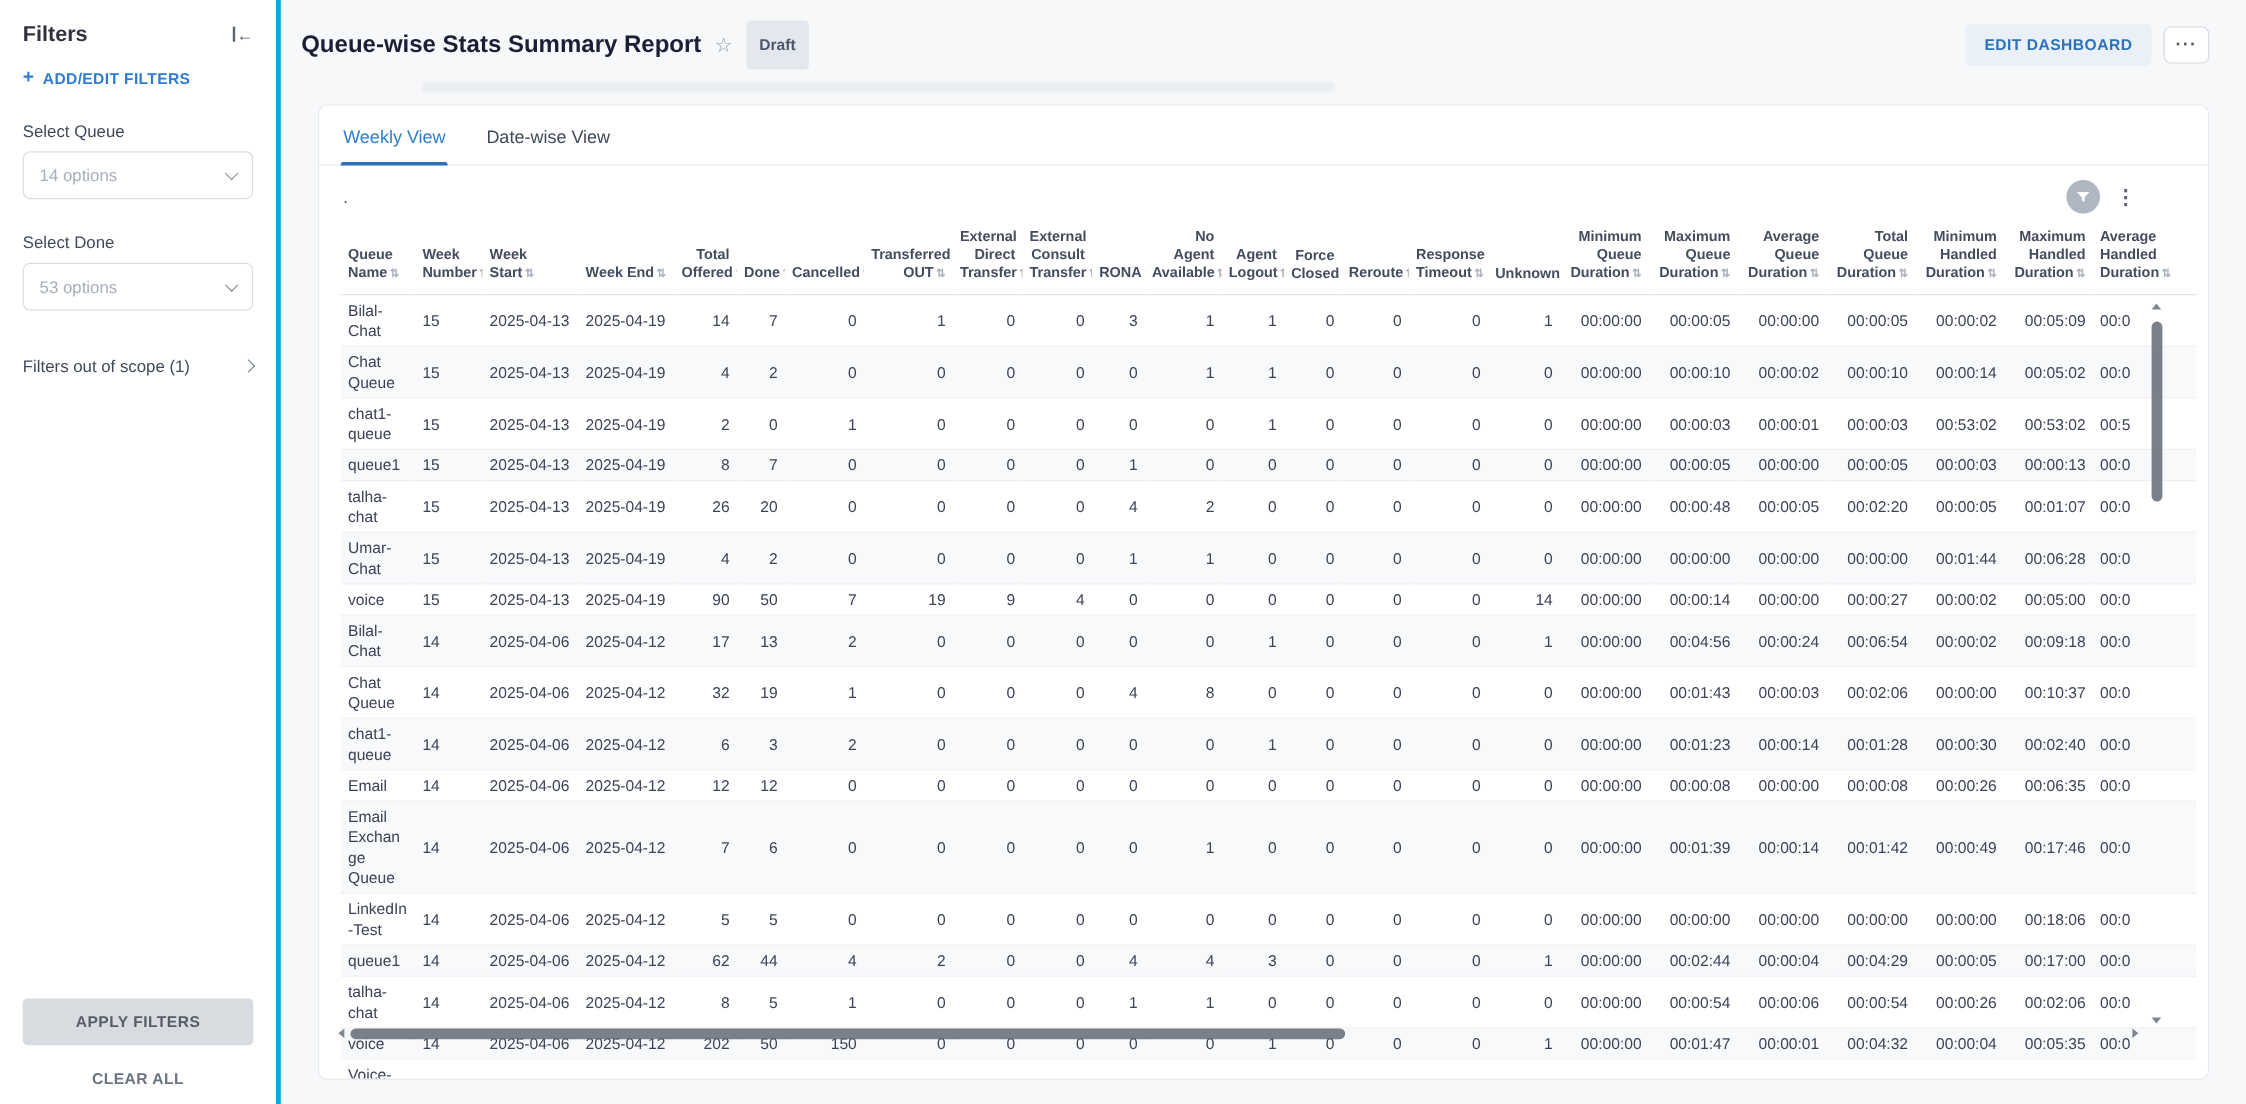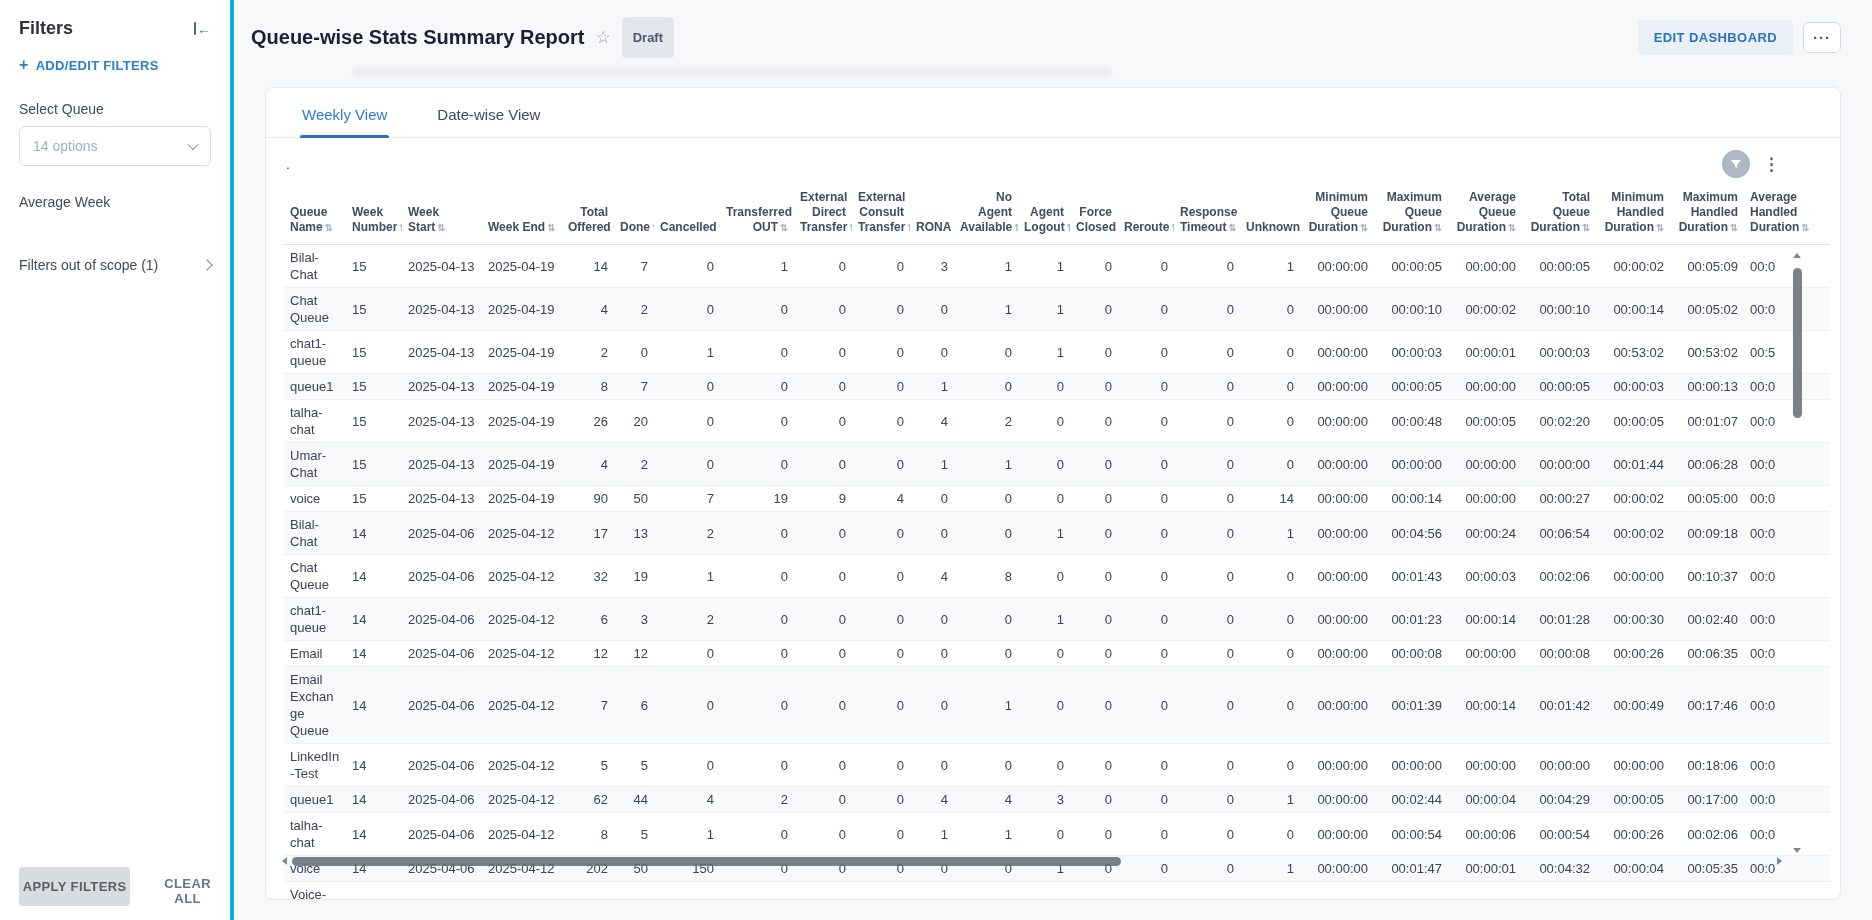--- a/index.html
+++ b/index.html
@@ -28,21 +28,21 @@
   .plus-icon { font-size:16px; font-weight:700; line-height:1; }
   .field-label { margin-top:28px; margin-bottom:9px; font-size:14px; font-weight:400; color:#3f4a5a; }
   .select-box {
     height:40px; border:1px solid #d9dee5; border-radius:6px; background:#fff;
     display:flex; align-items:center; justify-content:space-between;
     padding:0 13px; color:#a6aebb; font-size:14px; cursor:pointer;
   }
   .chev-down { width:8px; height:8px; border-right:1.6px solid #8a93a0; border-bottom:1.6px solid #8a93a0; transform:rotate(45deg) translate(-1px,-1px); }
   .chev-right { width:8px; height:8px; border-right:1.6px solid #7a8494; border-bottom:1.6px solid #7a8494; transform:rotate(-45deg); }
   .oos { margin-top:38px; display:flex; justify-content:space-between; align-items:center; font-size:14px; color:#3f4a5a; cursor:pointer; }
-  .sidebar-bottom { margin-top:auto; display:flex; flex-direction:row; align-items:flex-end; gap:34px; }
+  .sidebar-bottom { margin-top:auto; display:flex; flex-direction:column; align-items:center; gap:20px; }
   .apply-btn {
     width:100%; background:#d8dbe0; color:#565e6a; font-weight:700; font-size:13px;
     border:none; border-radius:4px; padding:12px 0; letter-spacing:.4px; cursor:pointer;
     font-family:inherit;
   }
   .clear-btn { background:none; border:none; color:#6b7480; font-weight:700; font-size:13px; letter-spacing:.4px; cursor:pointer; font-family:inherit; }
 
   
   .main { flex:1; height:100%; display:flex; flex-direction:column; position:relative; min-width:0;justify-content:space-between; }
   .main-header { display:flex; align-items:center; gap:11px; padding:17px 31px 8px 17px; }
@@ -61,21 +61,21 @@
   }
   .blur-strip { height:9px; width:760px; margin:2px 0 8px 118px; background:#dfe3e8; opacity:.5; border-radius:3px; filter:blur(1.5px); }
 
   
   .card {
     flex:1; margin:2px 31px 20px 31px; background:#fff;
     border:1px solid #e6e9ee; border-radius:8px;
     display:flex; flex-direction:column; overflow:hidden; position:relative;
   }
   .tabs { display:flex; gap:30px; padding:0 18px; border-bottom:1px solid #e6e9ee; }
-  .tab { padding:18px 2px 14px 2px; font-size:15px; color:#3f4a5a; position:relative; cursor:pointer;margin-left:16px; }
+  .tab { padding:18px 2px 14px 2px; font-size:15px; color:#3f4a5a; position:relative; cursor:pointer; }
   .tab.active { color:#2e7dd1; }
   .tab.active::after { content:""; position:absolute; left:0; right:0; bottom:-1px; height:3px; background:#2c6fbb; border-radius:2px 2px 0 0; }
   .card-body { flex:1; display:flex; flex-direction:column; overflow:hidden; position:relative; }
   .toolbar { display:flex; align-items:center; padding:12px 60px 4px 20px; }
   .toolbar-dot { font-size:14px; color:#3c4257; }
   .toolbar-right { margin-left:auto; display:flex; align-items:center; gap:13px; }
   .filter-circle {
     width:28px; height:28px; border-radius:50%; background:#aeb7c2;
     display:flex; align-items:center; justify-content:center; cursor:pointer;
   }
@@ -128,21 +128,25 @@
     <span class="plus-icon">+</span>
     <span>ADD/EDIT FILTERS</span>
   </div>
 
   <div class="field-label">Select Queue</div>
   <div class="select-box">
     <span>14 options</span>
     <span class="chev-down"></span>
   </div>
 
-  <div class="field-label">Average Week</div>
+  <div class="field-label">Select Done</div>
+  <div class="select-box">
+    <span>53 options</span>
+    <span class="chev-down"></span>
+  </div>
 
   <div class="oos">
     <span>Filters out of scope (1)</span>
     <span class="chev-right"></span>
   </div>
 
   <div class="sidebar-bottom">
     <button class="apply-btn">APPLY FILTERS</button>
     <button class="clear-btn">CLEAR ALL</button>
   </div>

